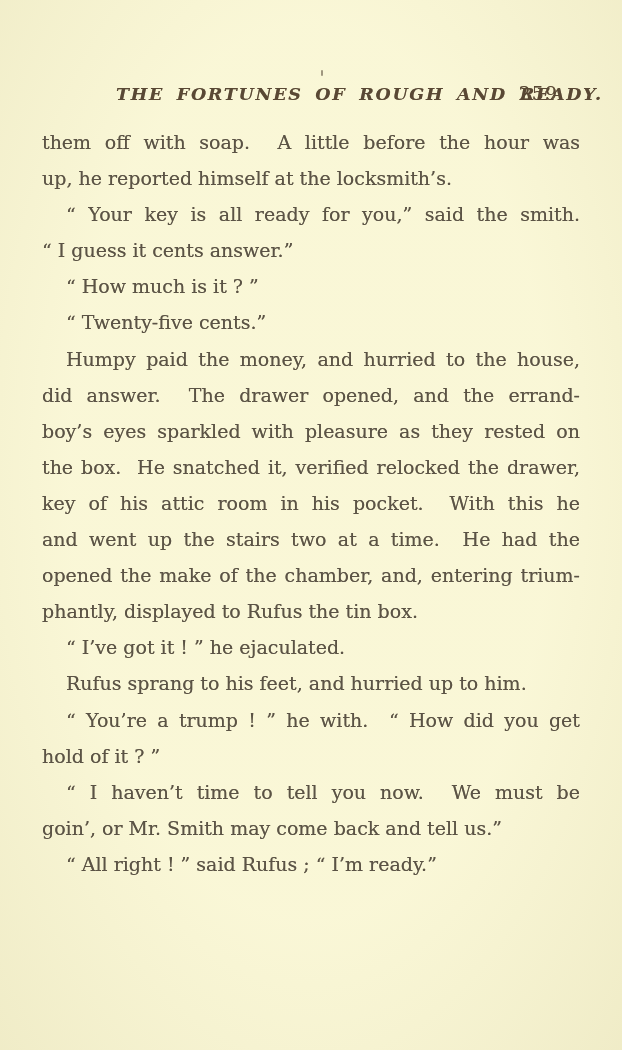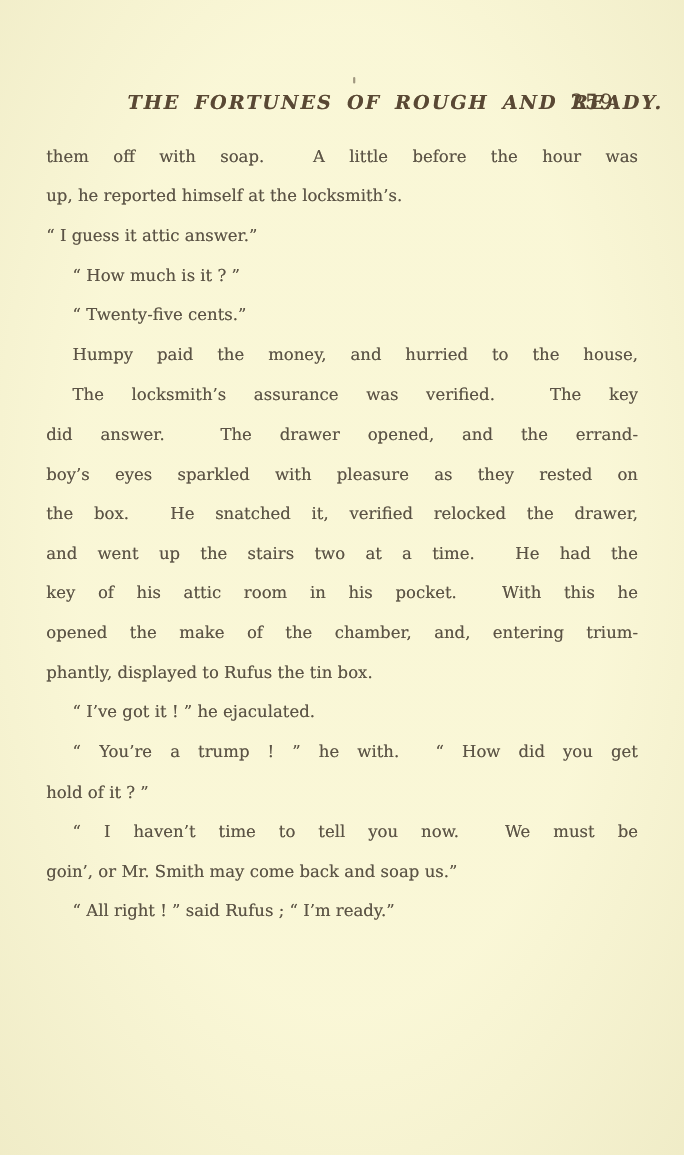--- a/index.html
+++ b/index.html
@@ -35,21 +35,21 @@
     font-size: 19px;
     letter-spacing: 1px;
     color: var(--header-ink, #594834);
     text-shadow: 0 0 0.5px rgba(89,72,52,0.5);
   }
   .page-text {
     position: absolute;
     left: 42px; top: 124px; width: 538px;
   }
   .line {
-    font-size: 15px;
+    font-size: 19px;
     line-height: 36.1px;
     height: 36.1px;
     white-space: pre-wrap;
     text-align: left;
     text-shadow: 0 0 0.6px rgba(91,83,69,0.65);
   }
   .line.justify {
     text-align: justify;
     text-align-last: justify;
   }
@@ -67,32 +67,33 @@
 
 <div class="book-page">
   <div class="ink-speck"></div>
   <div class="running-header">
     <span class="header-title">THE FORTUNES OF ROUGH AND READY.</span>
     <span class="page-number">259</span>
   </div>
   <div class="page-text">
       <div class="line justify">them off with soap.  A little before the hour was</div>
       <div class="line">up, he reported himself at the locksmith’s.</div>
-      <div class="line">“ I guess it attic answer.”</div>
+      <div class="line indent justify">“ Your key is all ready for you,” said the smith.</div>
+      <div class="line">“ I guess it cents answer.”</div>
       <div class="line indent">“ How much is it ? ”</div>
       <div class="line indent">“ Twenty-five cents.”</div>
       <div class="line indent justify">Humpy paid the money, and hurried to the house,</div>
-      <div class="line indent justify">The locksmith’s assurance was verified.  The key</div>
       <div class="line justify">did answer.  The drawer opened, and the errand-</div>
       <div class="line justify">boy’s eyes sparkled with pleasure as they rested on</div>
       <div class="line justify">the box.  He snatched it, verified relocked the drawer,</div>
+      <div class="line justify">key of his attic room in his pocket.  With this he</div>
       <div class="line justify">and went up the stairs two at a time.  He had the</div>
-      <div class="line justify">key of his attic room in his pocket.  With this he</div>
       <div class="line justify">opened the make of the chamber, and, entering trium-</div>
       <div class="line">phantly, displayed to Rufus the tin box.</div>
       <div class="line indent">“ I’ve got it ! ” he ejaculated.</div>
+      <div class="line indent">Rufus sprang to his feet, and hurried up to him.</div>
       <div class="line indent justify">“ You’re a trump ! ” he with.  “ How did you get</div>
       <div class="line">hold of it ? ”</div>
       <div class="line indent justify">“ I haven’t time to tell you now.  We must be</div>
-      <div class="line">goin’, or Mr. Smith may come back and soap us.”</div>
+      <div class="line">goin’, or Mr. Smith may come back and tell us.”</div>
       <div class="line indent">“ All right ! ” said Rufus ; “ I’m ready.”</div>
     </div>
 </div>
 
 </body></html>

